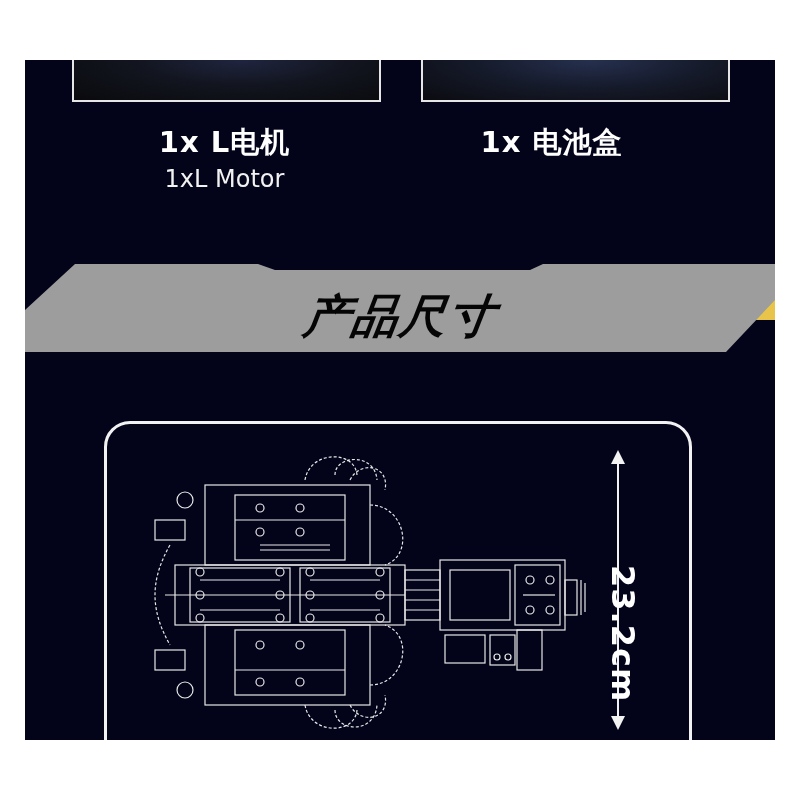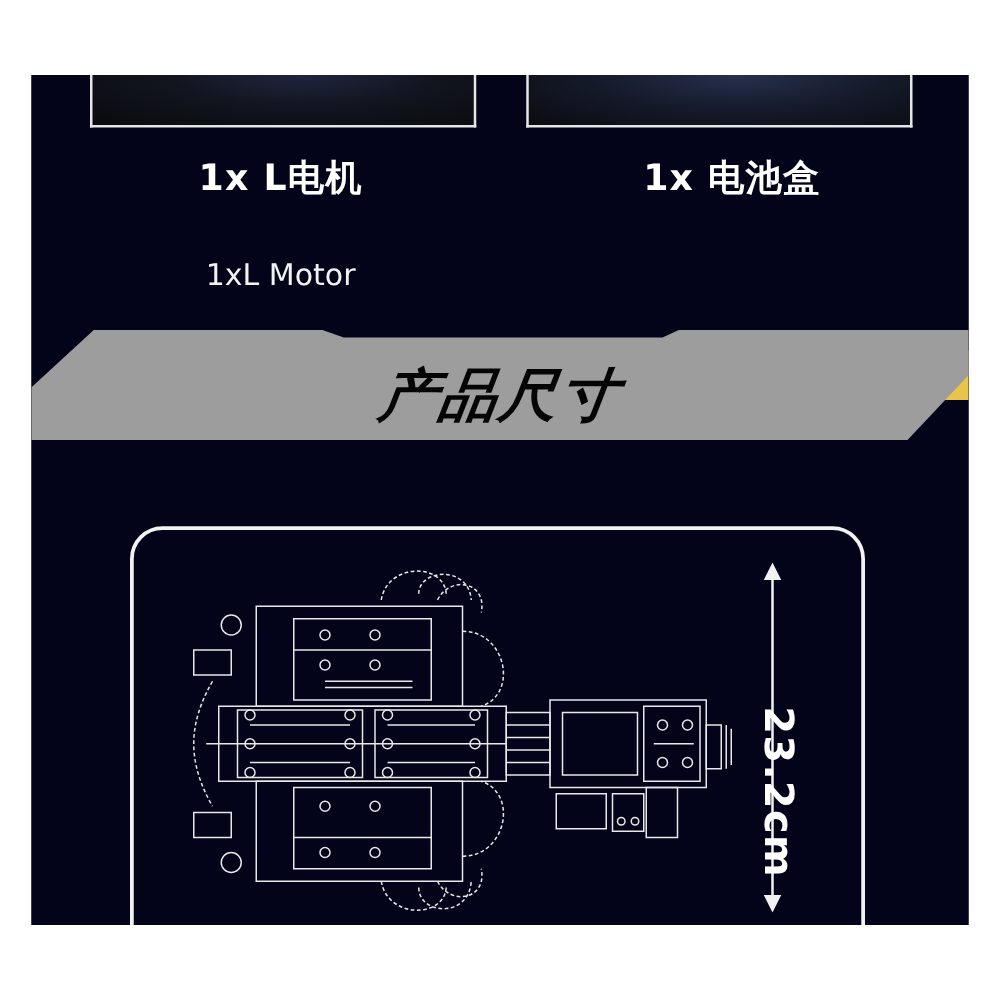--- a/index.html
+++ b/index.html
@@ -15,23 +15,23 @@
     position: absolute; top: 0; height: 40px;
     border-left: 2px solid #e6e6e6; border-right: 2px solid #e6e6e6; border-bottom: 2px solid #e6e6e6;
     background: radial-gradient(ellipse at 55% 0%, #1f2540 0%, #12151f 45%, #0a0a0d 100%);
   }
   .card.left { left: 47px; width: 305px; }
   .card.right { left: 396px; width: 305px; background: radial-gradient(ellipse at 55% 0%, #26304f 0%, #151a2a 50%, #0b0b10 100%); }
   .caption {
     position: absolute; top: 62px; text-align: center; color: #ffffff;
   }
   .caption.left { left: 47px; width: 305px; text-align: center; }
-  .caption.right { left: 408px; width: 305px; }
+  .caption.right { left: 374px; width: 305px; }
   .caption .cn { font-size: 29px; font-weight: bold; letter-spacing: 1px; line-height: 40px; }
-  .caption .en { font-size: 24px; line-height: 34px; color: #f2f2f2; margin-top: 41px; }
+  .caption .en { font-size: 24px; line-height: 34px; color: #f2f2f2; }
   .banner { position: absolute; left: 0; top: 200px; width: 750px; height: 100px; }
   .banner-title {
     position: absolute; left: 0; width: 750px; top: 226px; text-align: center;
     font-size: 46px; font-weight: 900; font-style: italic; color: #050505; letter-spacing: 2px;
     transform: skewX(-8deg);
   }
   .frame {
     position: absolute; left: 79px; top: 361px; width: 582px; height: 360px;
     border: 3px solid #f2f2f2; border-radius: 26px;
   }

